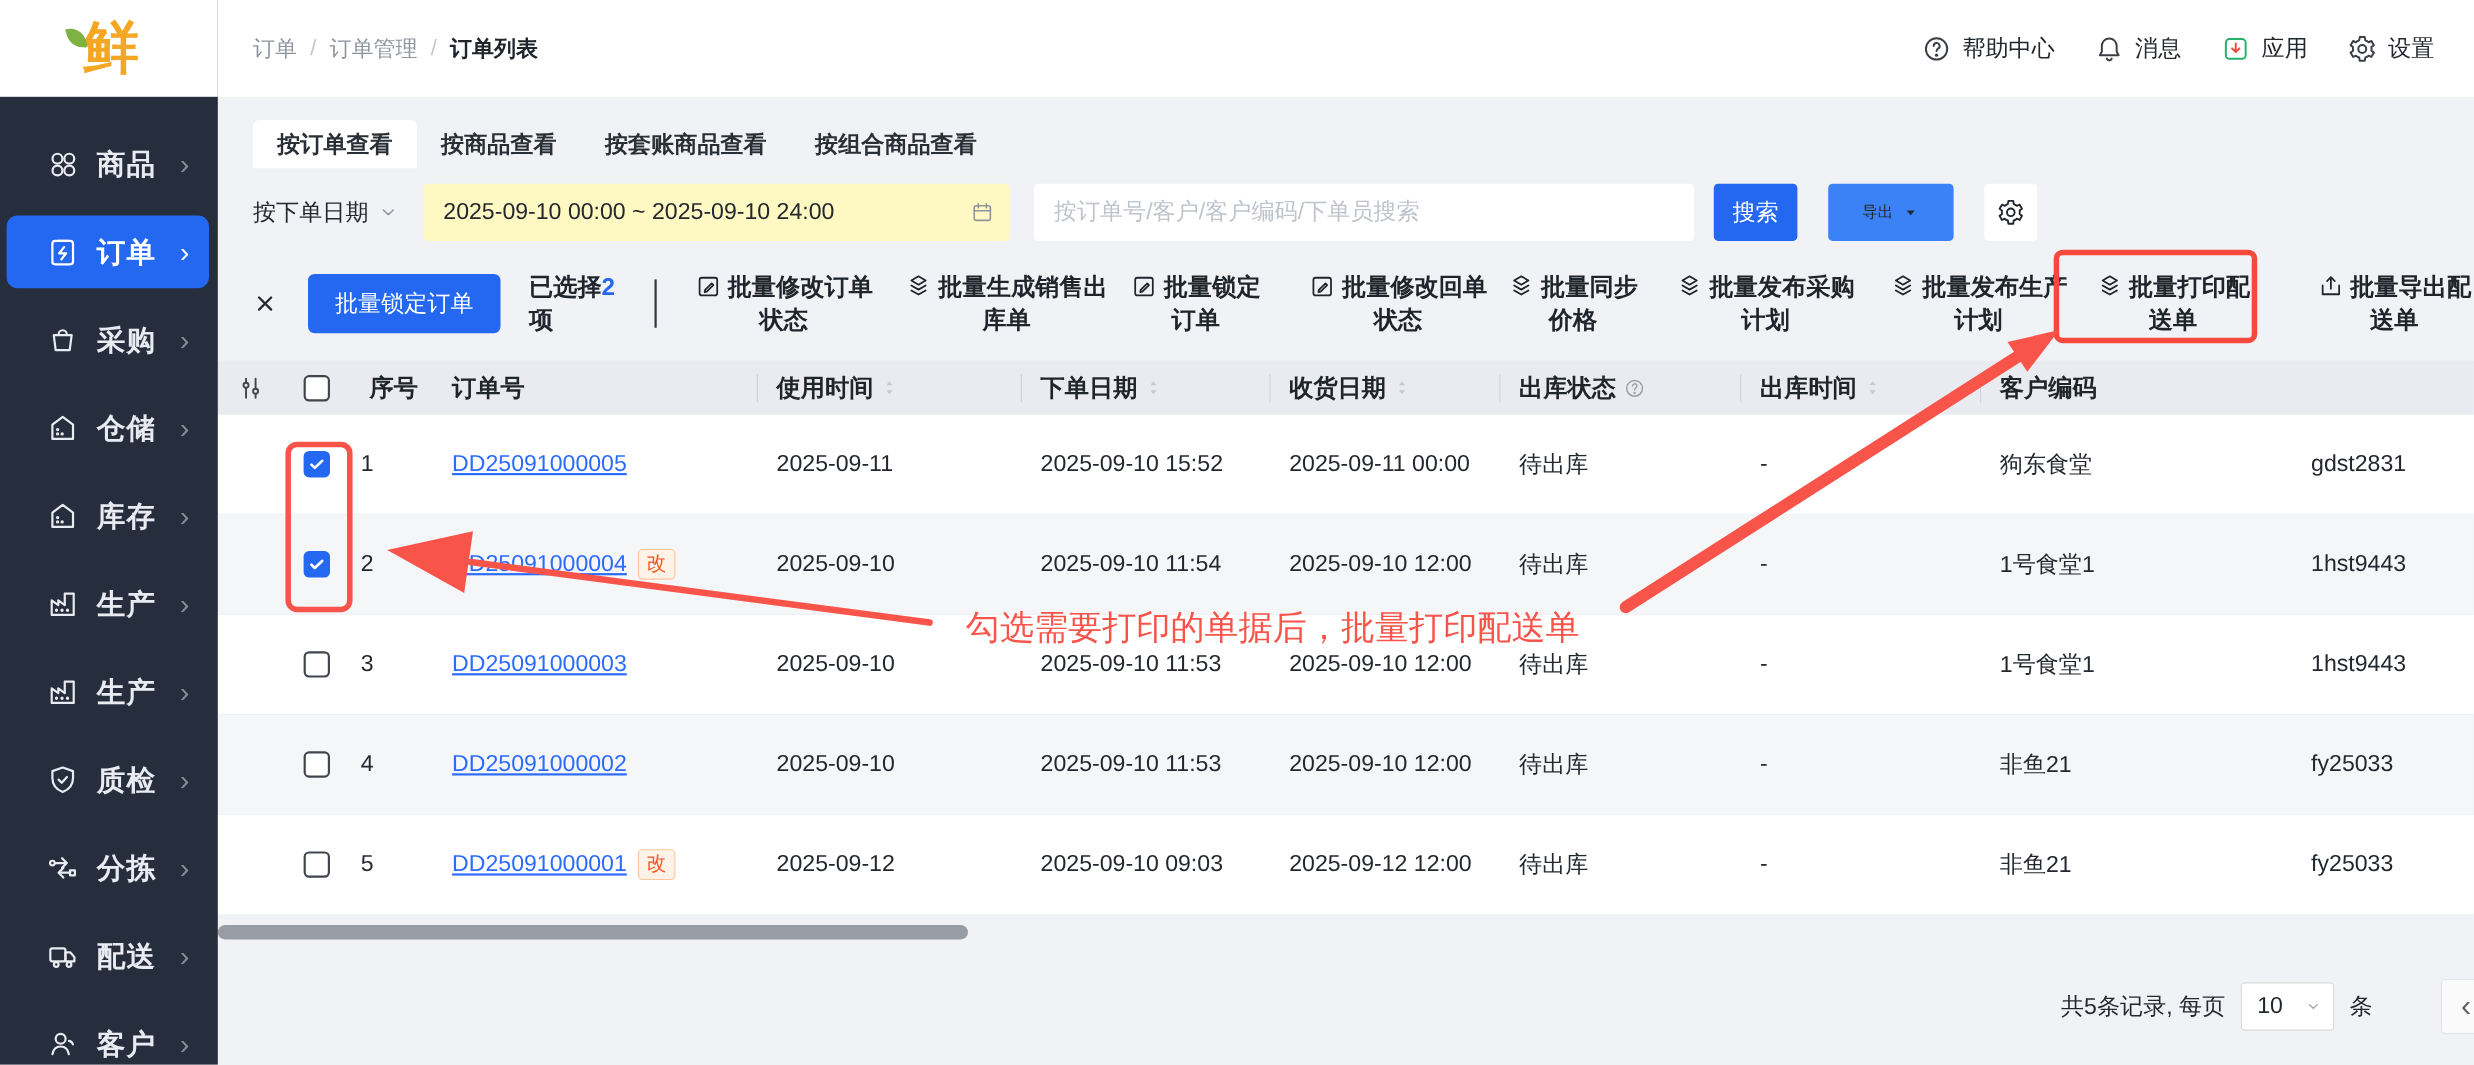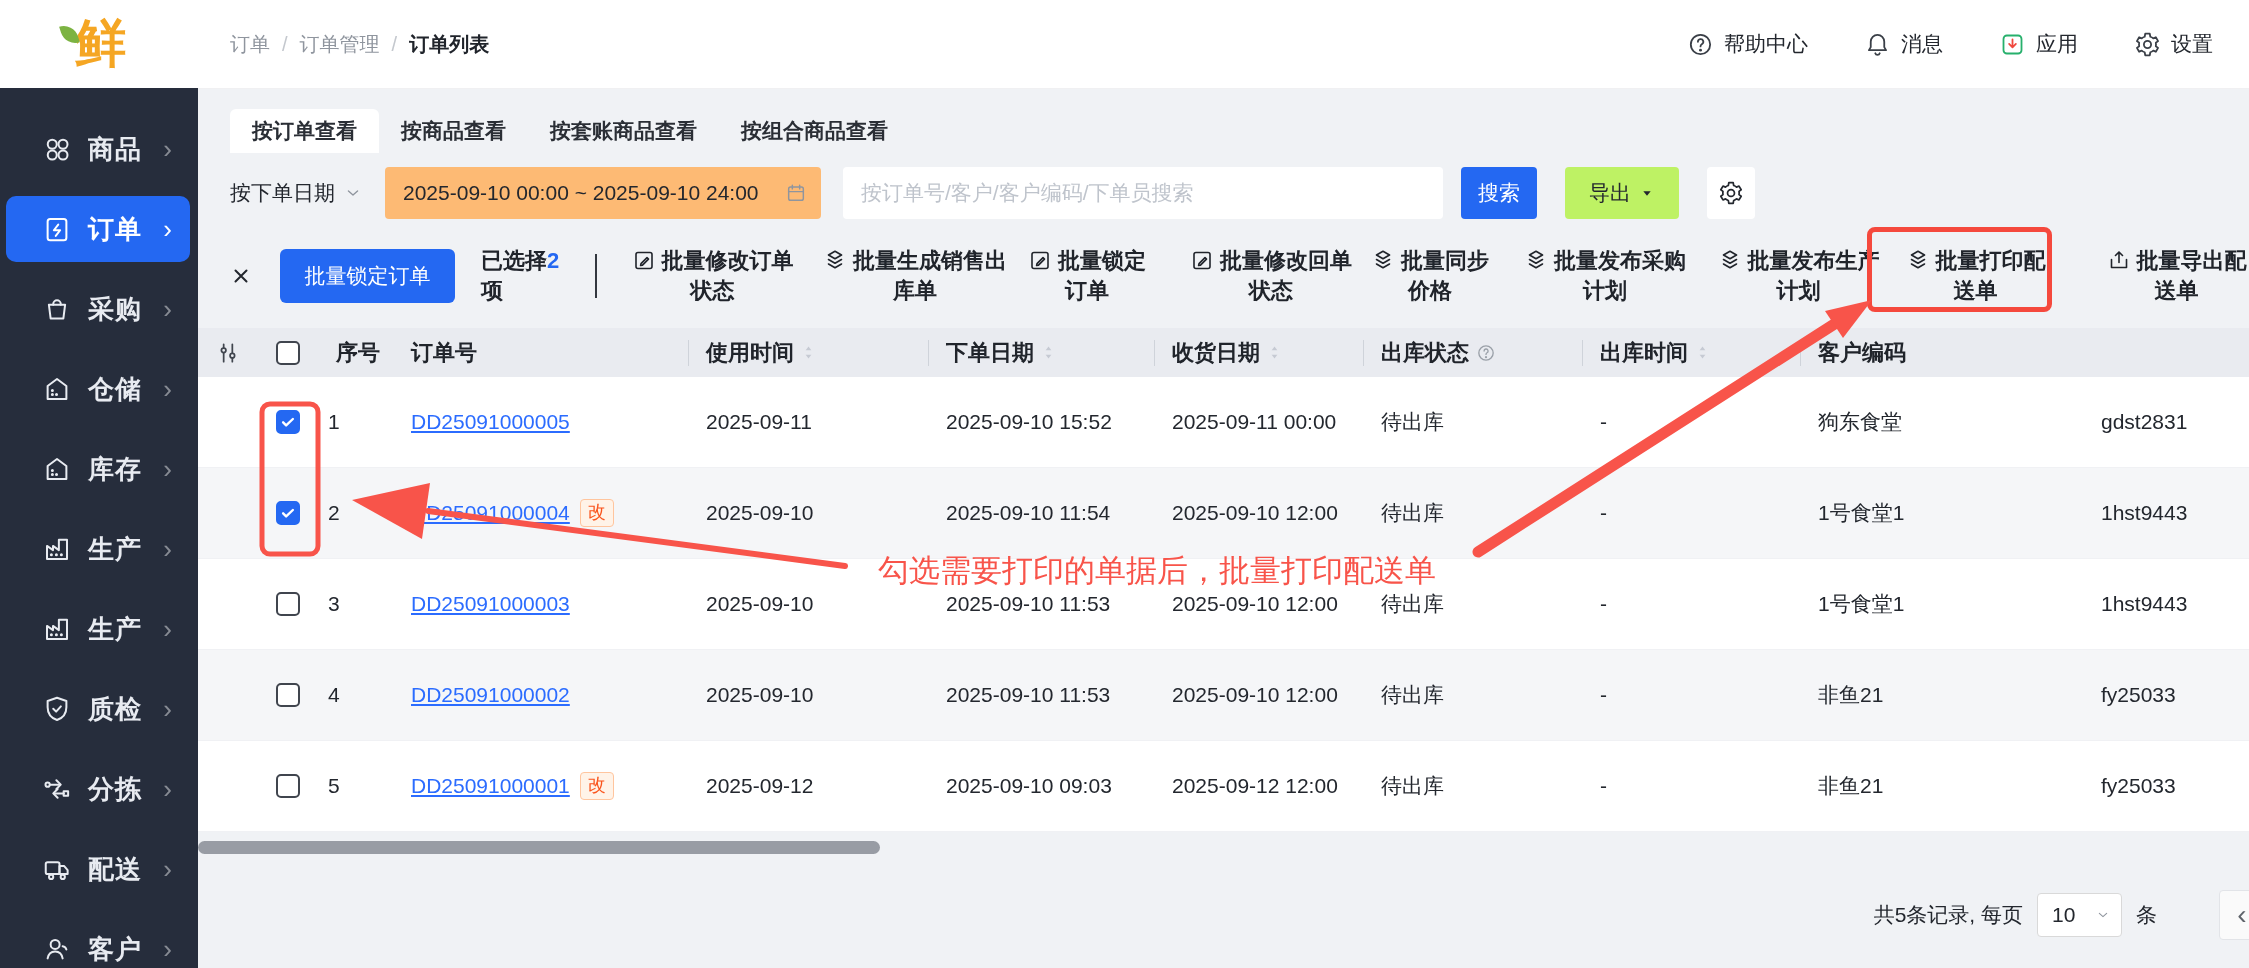--- a/index.html
+++ b/index.html
@@ -24,40 +24,40 @@
   .side-chevron{margin-left:auto;margin-right:18px;font-size:26px;color:rgba(255,255,255,.45);line-height:1;}
   .side-item.active .side-chevron{color:#ffffff;}
 
   
   .main{margin-left:198px;position:relative;}
   .topbar{height:88px;background:#ffffff;display:flex;align-items:center;padding:0 36px 0 32px;border-bottom:1px solid #f0f0f2;}
   .breadcrumb{display:flex;align-items:center;font-size:20px;color:#8f959e;}
   .crumb{cursor:pointer;}
   .crumb-sep{margin:0 12px;color:#c4c8ce;}
   .crumb.current{color:#20242b;font-weight:700;}
-  #top-actions{margin-left:auto;display:flex;align-items:center;gap:56px;}
+  #top-actions{margin-left:auto;display:flex;align-items:center;gap:36px;}
   .top-action{display:flex;align-items:center;gap:10px;font-size:21px;color:#23272e;cursor:pointer;}
   .top-action .icon{width:27px;height:27px;color:#3a3f47;}
 
   
   .tabs-row{padding:20px 0 0 32px;display:flex;}
   .tab{height:44px;display:flex;align-items:center;padding:0 22px;font-size:21px;font-weight:600;color:#2a2e35;cursor:pointer;border-radius:6px 6px 0 0;text-align:right;}
   .tab.active{background:#ffffff;}
 
   
   .filterbar{margin-top:14px;padding-left:32px;display:flex;align-items:center;height:52px;}
   .date-type{display:flex;align-items:center;gap:8px;font-size:21px;cursor:pointer;}
   .date-type .chev{width:20px;height:20px;color:#8f959e;}
-  .date-input{margin-left:22px;width:436px;height:52px;background:#fdba74;border-radius:4px;display:flex;align-items:center;padding:0 14px 0 18px;box-sizing:border-box;cursor:pointer;}
+  .date-input{margin-left:22px;width:533px;height:52px;background:#fef9c3;border-radius:4px;display:flex;align-items:center;padding:0 14px 0 18px;box-sizing:border-box;cursor:pointer;}
   .date-text{font-size:21px;color:#23272e;flex:1;}
   .cal{width:22px;height:22px;color:#8f959e;}
   .search-input{margin-left:22px;width:600px;height:52px;background:#ffffff;border:none;outline:none;border-radius:4px;padding:0 18px;box-sizing:border-box;font-size:21px;font-family:inherit;color:#23272e;}
   .search-input::placeholder{color:#bfc4cc;}
   .search-btn{margin-left:18px;width:76px;height:52px;background:#2468f2;color:#ffffff;font-size:21px;border:none;border-radius:4px;cursor:pointer;font-family:inherit;}
-  .export-btn{margin-left:28px;height:52px;min-width:86px;background:#bef264;border-radius:4px;display:flex;align-items:center;justify-content:center;gap:8px;font-size:21px;padding:0 14px;cursor:pointer;}
+  .export-btn{margin-left:28px;height:52px;min-width:86px;background:#3b82f6;border-radius:4px;display:flex;align-items:center;justify-content:center;gap:8px;font-size:14px;padding:0 14px;cursor:pointer;}
   .export-btn .caret{width:16px;height:16px;color:#23272e;}
   .gear-btn{margin-left:28px;width:48px;height:52px;background:#ffffff;border-radius:4px;display:flex;align-items:center;justify-content:center;cursor:pointer;}
   .gear-btn .icon{width:26px;height:26px;color:#23272e;}
 
   
   .toolbar{margin-top:11px;height:91px;display:flex;align-items:center;padding-left:32px;}
   .close{width:22px;height:22px;color:#23272e;cursor:pointer;}
   .close svg{stroke-width:2.2;}
   .select-all-btn{margin-left:28px;width:178px;height:54px;background:#2468f2;color:#fff;font-size:21px;border:none;border-radius:6px;cursor:pointer;font-family:inherit;}
   .selected-info{margin-left:26px;width:100px;font-size:22px;font-weight:700;line-height:30px;color:#20242b;}

